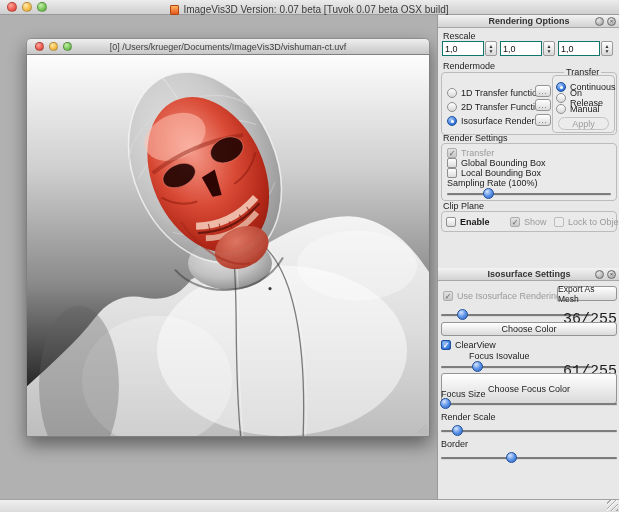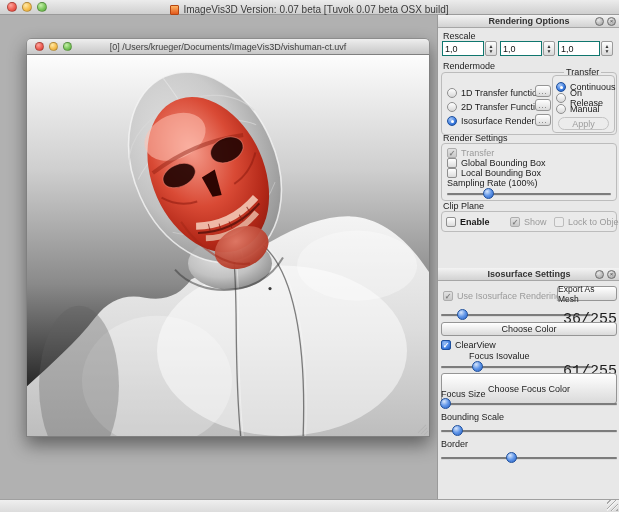--- a/index.html
+++ b/index.html
@@ -337,21 +337,21 @@
       <span class="slider-val" style="right:3px; top:95px;">61/255</span>
 
       <div class="btn" style="left:3px; top:105px; width:176px; height:31px;">Choose Focus Color</div>
 
       <span class="lbl" style="left:3px; top:121px;">Focus Size</span>
       <div class="slider" style="left:3px; top:130px; width:176px;">
         <div class="groove"></div>
         <div class="thumb" style="left: 2%;"></div>
       </div>
 
-      <span class="lbl" style="left:3px; top:144px;">Bounding Scale</span>
+      <span class="lbl" style="left:3px; top:144px;">Render Scale</span>
       <div class="slider" style="left:3px; top:157px; width:176px;">
         <div class="groove"></div>
         <div class="thumb" style="left: 9%;"></div>
       </div>
 
       <span class="lbl" style="left:3px; top:171px;">Border</span>
       <div class="slider" style="left:3px; top:184px; width:176px;">
         <div class="groove"></div>
         <div class="thumb" style="left: 40%;"></div>
       </div>

